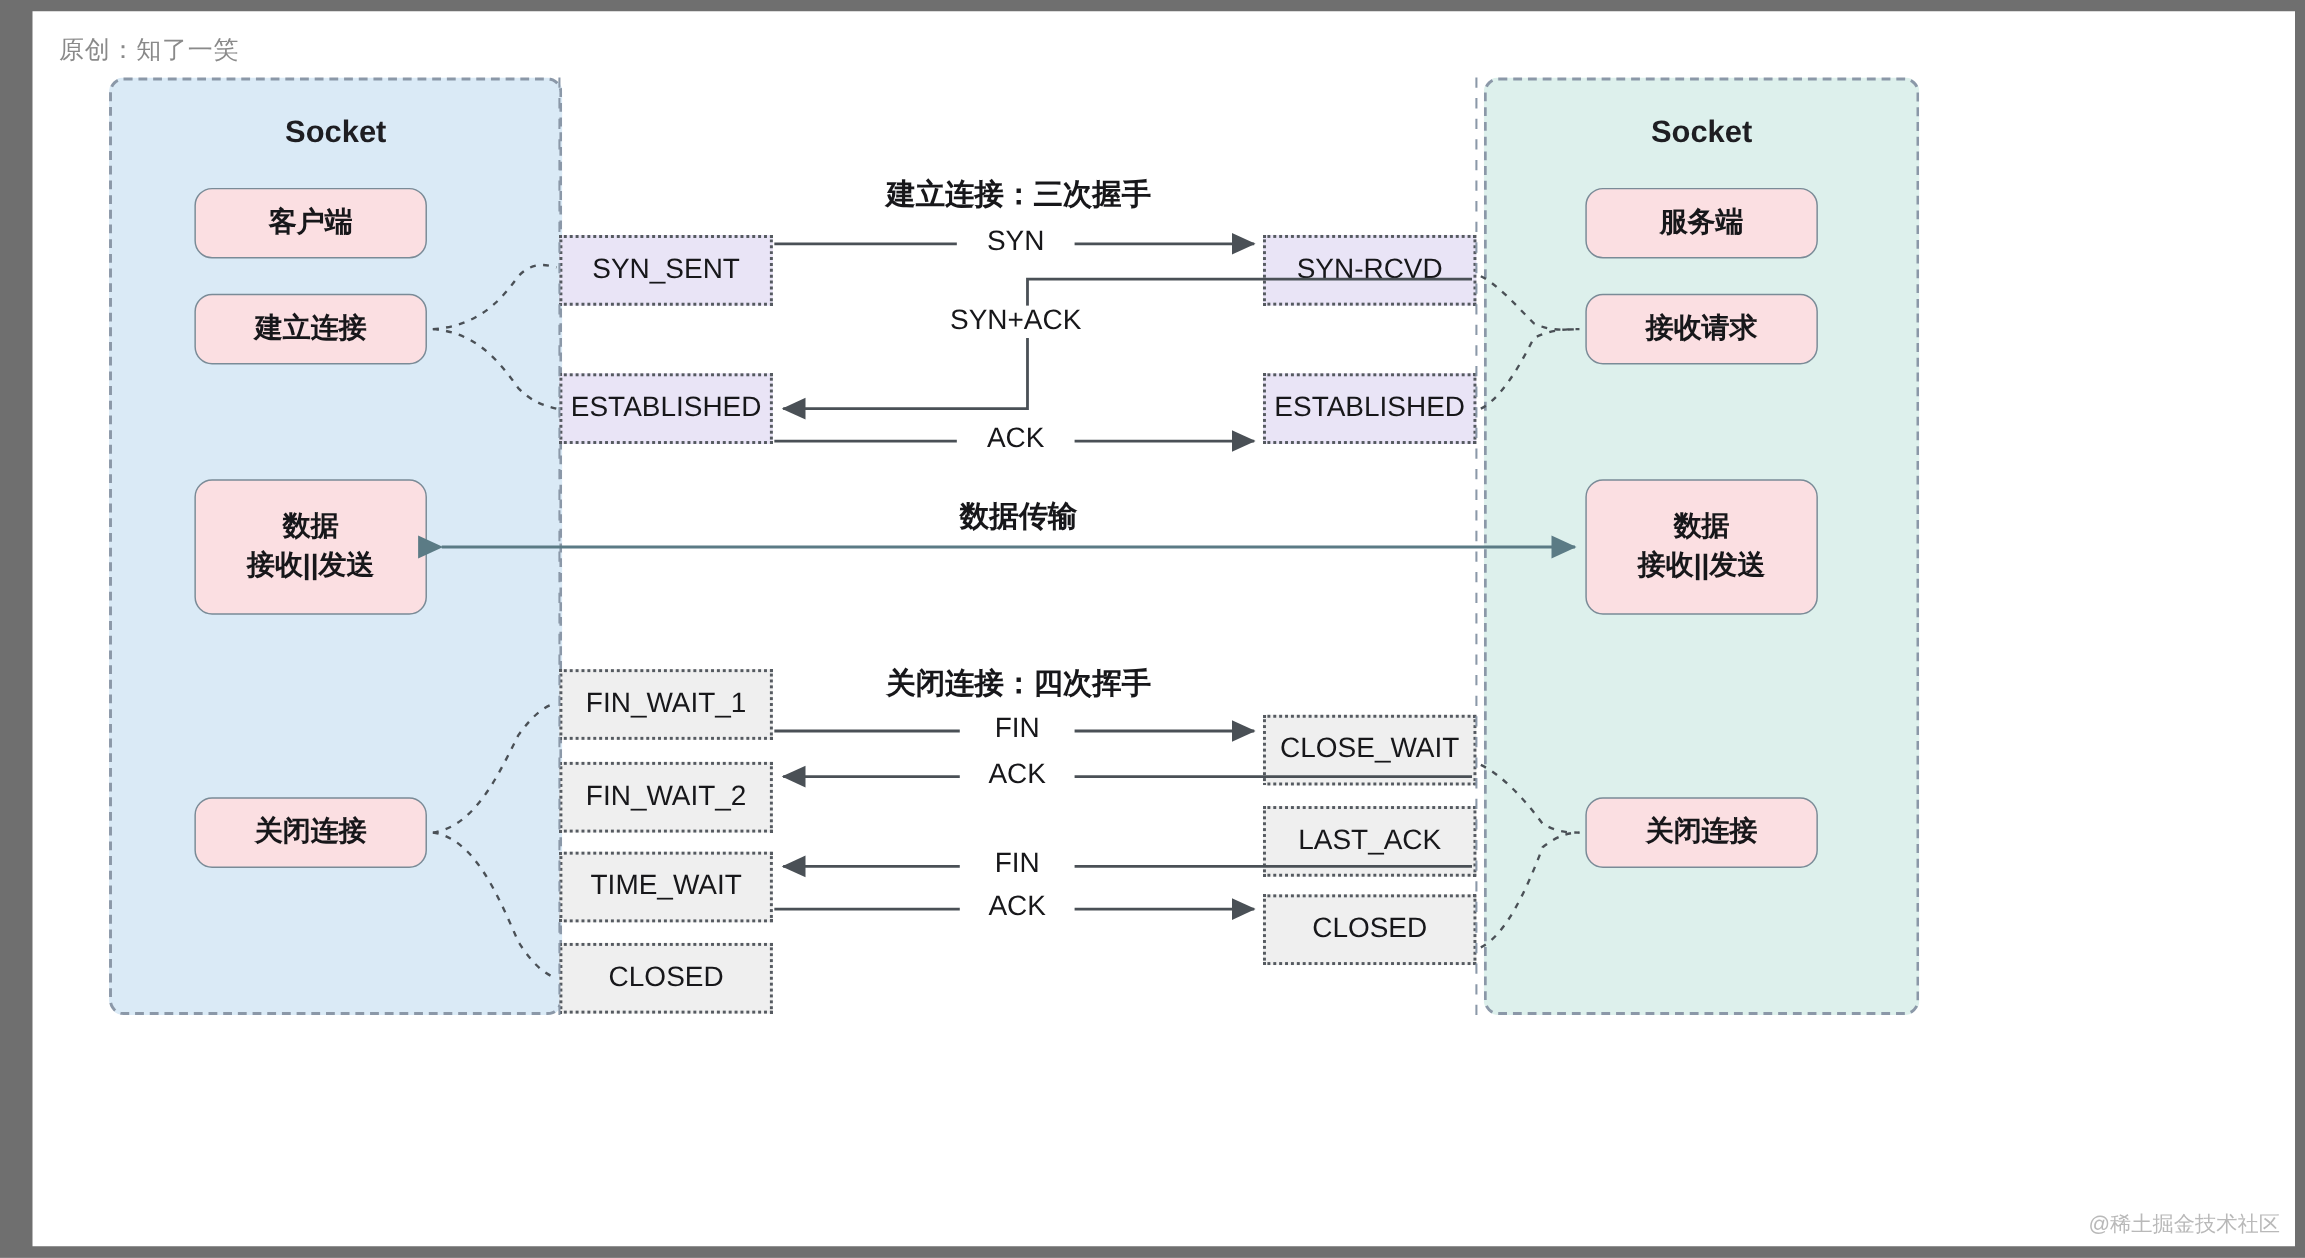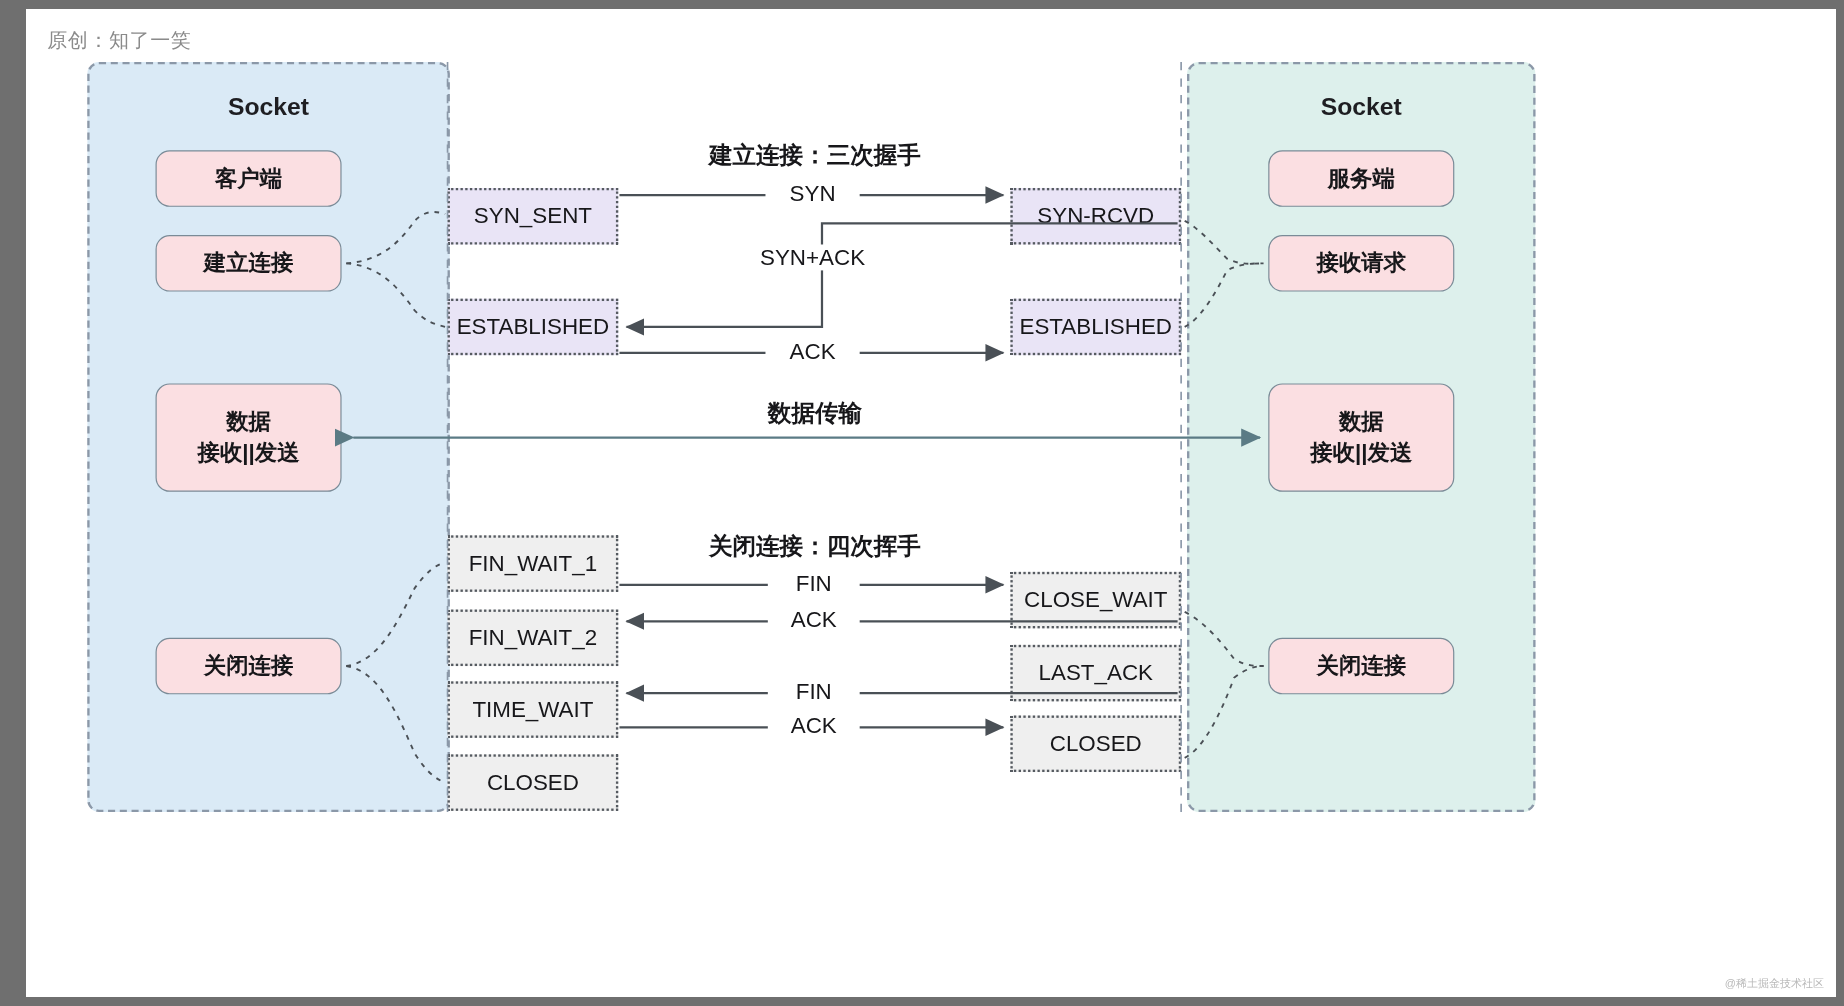--- a/index.html
+++ b/index.html
@@ -35,21 +35,21 @@
     position: absolute;
     left: 18px; top: 15px;
     font-size: 17px;
     color: #8a8a8a;
     letter-spacing: 0.5px;
     white-space: nowrap;
   }
   .watermark {
     position: absolute;
     right: 12px; bottom: 6px;
-    font-size: 11px;
+    font-size: 17px;
     color: #b9b9b9;
     white-space: nowrap;
   }
   
   .panel {
     position: absolute;
     border: 2px dashed #8b98a8;
     border-radius: 10px;
   }
   .panel.left  { left: 52px;  top: 45px; width: 308px; height: 637px; background: #daeaf6; }

